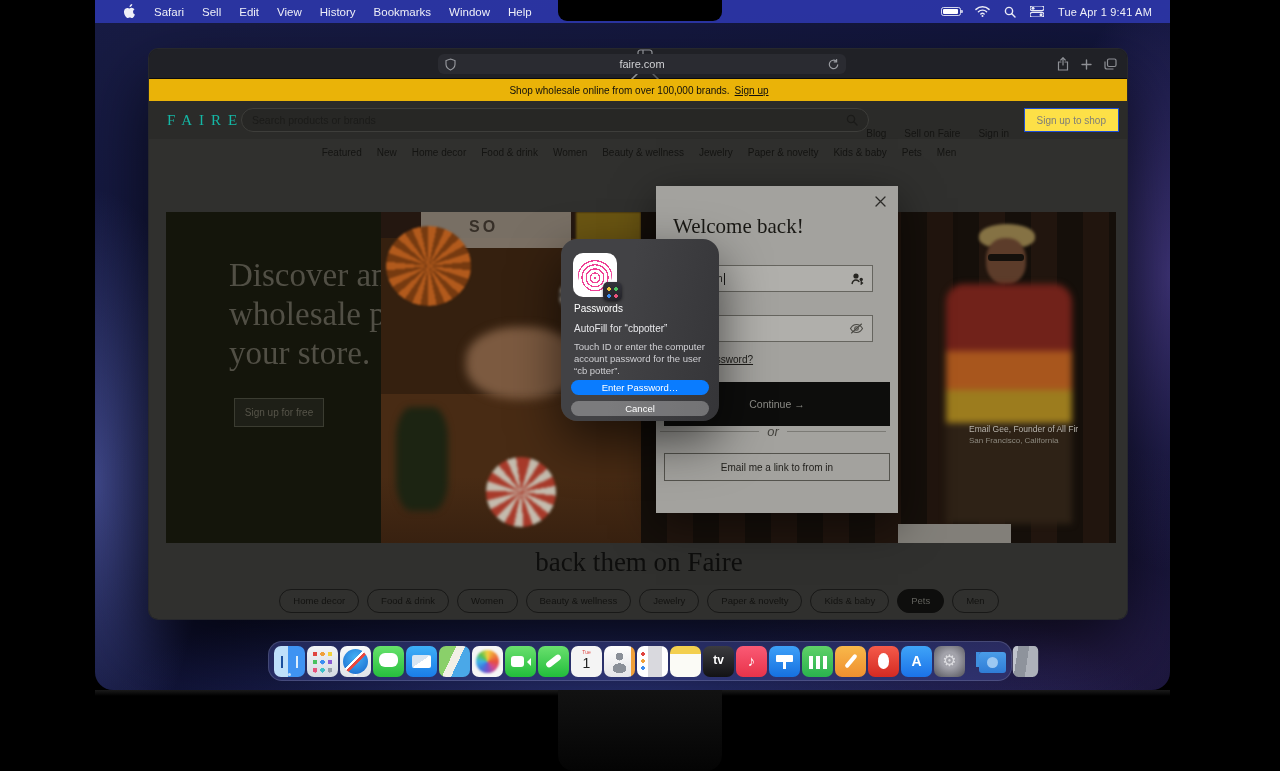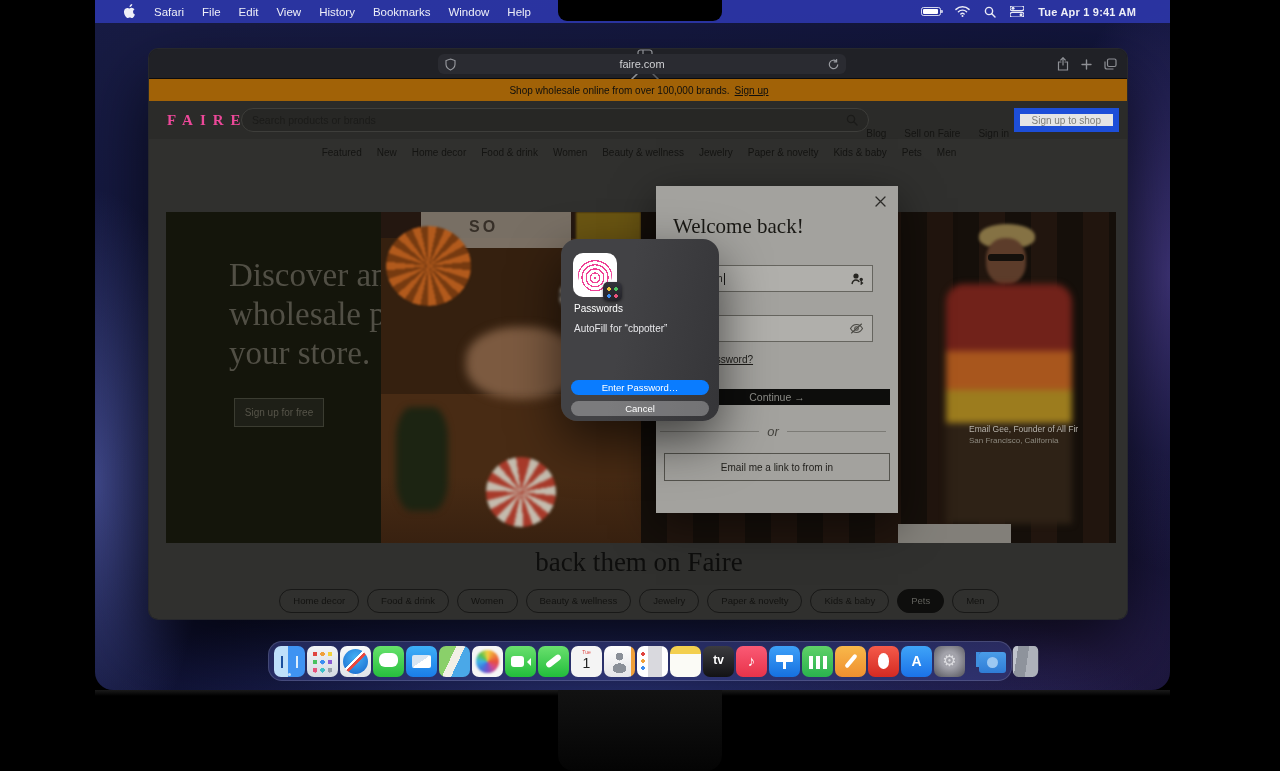--- a/index.html
+++ b/index.html
@@ -20,21 +20,21 @@
     background:linear-gradient(#121212, #040404); border-radius:0 0 16px 16px; }
   .laptop-base-edge { position:absolute; left:95px; top:690px; width:1075px; height:6px;
     background:linear-gradient(#1a1a1a,#000); }
 
   
   .menubar { position:absolute; left:0; top:0; width:100%; height:23px;
     background:rgba(44,54,168,.92); display:flex; align-items:center;
     color:rgba(255,255,255,.92); font-size:11.5px; z-index:3; }
   .menubar-left { display:flex; align-items:center; gap:18px; padding-left:28px; }
   .menubar-left .mi:first-child { font-weight:bold; }
-  .menubar-right { margin-left:auto; display:flex; align-items:center; gap:14px; padding-right:34px;font-weight:bold; }
+  .menubar-right { margin-left:auto; display:flex; align-items:center; gap:14px; padding-right:18px; }
   .notch { position:absolute; left:463px; top:0; width:164px; height:21px;
     background:#000; border-radius:0 0 9px 9px; z-index:4; }
   .batt { width:20px; height:9px; border:1px solid rgba(255,255,255,.8); border-radius:2.5px; position:relative; }
   .batt::before { content:""; position:absolute; inset:1px 2px 1px 1px; background:#fff; border-radius:1px; }
   .batt::after { content:""; position:absolute; right:-3px; top:2px; width:2px; height:3px; background:rgba(255,255,255,.7); border-radius:0 1px 1px 0; }
   .clock { font-size:11px; letter-spacing:.2px; }
 
   
   .swindow { position:absolute; left:53px; top:48px; width:980px; height:572px;
     border-radius:10px; background:#17181c; box-shadow:0 30px 70px rgba(0,0,0,.65);
@@ -49,35 +49,35 @@
     display:flex; align-items:center; gap:4px; color:#94969b; font-size:10px; }
   .navbtns { display:flex; gap:14px; margin-left:14px; }
   .addr { position:absolute; left:289px; top:5px; width:408px; height:20px; border-radius:6px;
     background:#2a2b31; display:flex; align-items:center; color:#cfd0d3; font-size:11px; }
   .addr .url { flex:1; text-align:center; }
   .addr .tb-icon { margin:0 7px; }
   .tb-right { position:absolute; right:10px; top:0; height:30px; display:flex; align-items:center; gap:12px; }
 
   
   .page { position:absolute; left:0; top:30px; width:980px; height:542px; background:#30302e; overflow:hidden; }
-  .banner { position:absolute; left:0; top:0; width:100%; height:22px; background:#a16207;
+  .banner { position:absolute; left:0; top:0; width:100%; height:22px; background:#eab308;
     display:flex; align-items:center; justify-content:center; gap:5px; font-size:10px; color:#0f0f0e; }
   .banner a { color:#0f0f0e; text-decoration:underline; }
   .fheader { position:absolute; left:0; top:22px; width:100%; height:38px; background:#2b2b29;
     display:flex; align-items:center; }
   .flogo { font-family:"Liberation Serif", serif; font-size:15px; letter-spacing:7px;
-    color:#ec4899; padding-left:18px; font-weight:bold; }
+    color:#14b8a6; padding-left:18px; font-weight:normal; }
   .fsearch { position:absolute; left:92px; top:7px; width:628px; height:24px; border-radius:12px;
     background:#272725; border:1px solid #3e3e3b; display:flex; align-items:center;
     color:#1b1b19; font-size:10.5px; padding:0 10px; }
   .fsearch .ph { flex:1; }
   .fh-links { position:absolute; right:120px; top:0; height:38px; display:flex; align-items:flex-end; gap:18px;
     font-size:10px; color:#14141 ; color:#141412; }
-  .fh-cta { position:absolute; right:10px; top:7px; height:24px; padding:0 12px; background:#e5e5e5;
-    border:6px solid #1d4ed8; color:#7e7e79; font-size:10px; display:flex; align-items:center; }
+  .fh-cta { position:absolute; right:10px; top:7px; height:24px; padding:0 12px; background:#fde047;
+    border:1px solid #1d4ed8; color:#7e7e79; font-size:10px; display:flex; align-items:center; }
   .fnav { position:absolute; left:0; top:60px; width:100%; height:27px; display:flex;
     align-items:center; justify-content:center; gap:15px; font-size:10px; color:#141412; }
 
   
   .hero { position:absolute; left:17px; top:133px; width:950px; height:331px; overflow:hidden; }
   .hero-left { position:absolute; left:0; top:0; width:250px; height:331px; background:#14150b; }
   .hero-text { position:absolute; left:63px; top:44px; width:330px;
     font-family:"Liberation Serif", serif; font-size:33px; line-height:39px; color:#514f45; white-space:nowrap; }
   .hero-cta { position:absolute; left:68px; top:186px; width:90px; height:29px; background:#1e1f17;
     border:1px solid rgba(130,128,108,.30); color:#565449; font-size:10px;
@@ -124,21 +124,21 @@
   .m-close { position:absolute; right:12px; top:10px; color:#2c2b28; }
   .m-title { position:absolute; left:17px; top:28px; font-family:"Liberation Serif", serif;
     font-size:21px; color:#191814; }
   .m-field { position:absolute; left:17px; width:200px; height:27px; background:#b0afab;
     border:1px solid #66655f; display:flex; align-items:center; padding:0 8px; font-size:10px; color:#191814; }
   .m-email { top:79px; }
   .m-pass  { top:129px; }
   .m-field .ficon { margin-left:auto; display:flex; }
   .caret { width:1px; height:12px; background:#1a1a18; margin-left:1px; }
   .m-forgot { position:absolute; left:17px; top:168px; font-size:10px; color:#1c1b18; text-decoration:underline; z-index:1; }
-  .m-continue { position:absolute; left:8px; top:203px; width:226px; height:16px; background:#0d0d0c;
+  .m-continue { position:absolute; left:8px; top:196px; width:226px; height:44px; background:#0d0d0c;
     color:#8b8b86; font-size:10.5px; display:flex; align-items:center; justify-content:center; }
   .m-or { position:absolute; left:4px; top:238px; width:226px; display:flex; align-items:center; gap:8px;
     font-size:13px; color:#45443f;font-style:italic; }
   .m-or::before, .m-or::after { content:""; flex:1; height:1px; background:#7c7b76; }
   .m-maglink { position:absolute; left:8px; top:267px; width:226px; height:28px; background:transparent;
     border:1px solid #54534d; color:#22211d; font-size:10px; display:flex; align-items:center; justify-content:center; }
 
   
   .afdialog { position:absolute; left:412px; top:190px; width:158px; height:182px; border-radius:16px;
     background:linear-gradient(100deg,#424245 0 40%, #353538 100%);
@@ -245,21 +245,21 @@
 <div class="screen">
 
   <div class="menubar">
     <div class="menubar-left">
       <span class="tb-icon">
         <svg width="13" height="15" viewBox="0 0 14 17" fill="rgba(255,255,255,.92)">
             <path d="M9.3 2.4c.5-.6.9-1.5.8-2.4-.8 0-1.7.5-2.3 1.1-.5.6-.9 1.5-.8 2.4.9.1 1.8-.5 2.3-1.1zM11 8.9c0-2 1.6-2.9 1.7-3-.9-1.3-2.3-1.5-2.8-1.5-1.2-.1-2.3.7-2.9.7-.6 0-1.5-.7-2.5-.7-1.3 0-2.5.8-3.1 1.9-1.4 2.3-.4 5.8 1 7.7.6.9 1.4 2 2.4 1.9 1 0 1.3-.6 2.5-.6s1.5.6 2.5.6 1.7-.9 2.3-1.8c.7-1 1-2 1-2.1-.1 0-2.1-.8-2.1-3.1z"></path>
           </svg>
       </span>
       <span class="mi">Safari</span>
-      <span class="mi">File</span>
+      <span class="mi">Sell</span>
       <span class="mi">Edit</span>
       <span class="mi">View</span>
       <span class="mi">History</span>
       <span class="mi">Bookmarks</span>
       <span class="mi">Window</span>
       <span class="mi">Help</span>
     </div>
     <div class="menubar-right">
       <span class="batt"></span>
       <span class="tb-icon">
@@ -484,20 +484,21 @@
       <div class="m-maglink">Email me a link to from in</div>
     </div>
 
     <div class="afdialog">
       <div class="tid-icon">
         <div class="tid-rings"></div>
         <div class="pw-badge"></div>
       </div>
       <div class="af-app">Passwords</div>
       <div class="af-title">AutoFill for “cbpotter”</div>
+      <div class="af-body">Touch ID or enter the computer account password for the user “cb potter”.</div>
       <div class="af-btn af-primary">Enter Password…</div>
       <div class="af-btn af-cancel">Cancel</div>
     </div>
   </div>
 
   <div class="dock">
     <div style="display:flex;gap:2px">
         <div class="dock-icon di-finder" title="Finder">
           <span class="run-dot"></span>
         </div>

